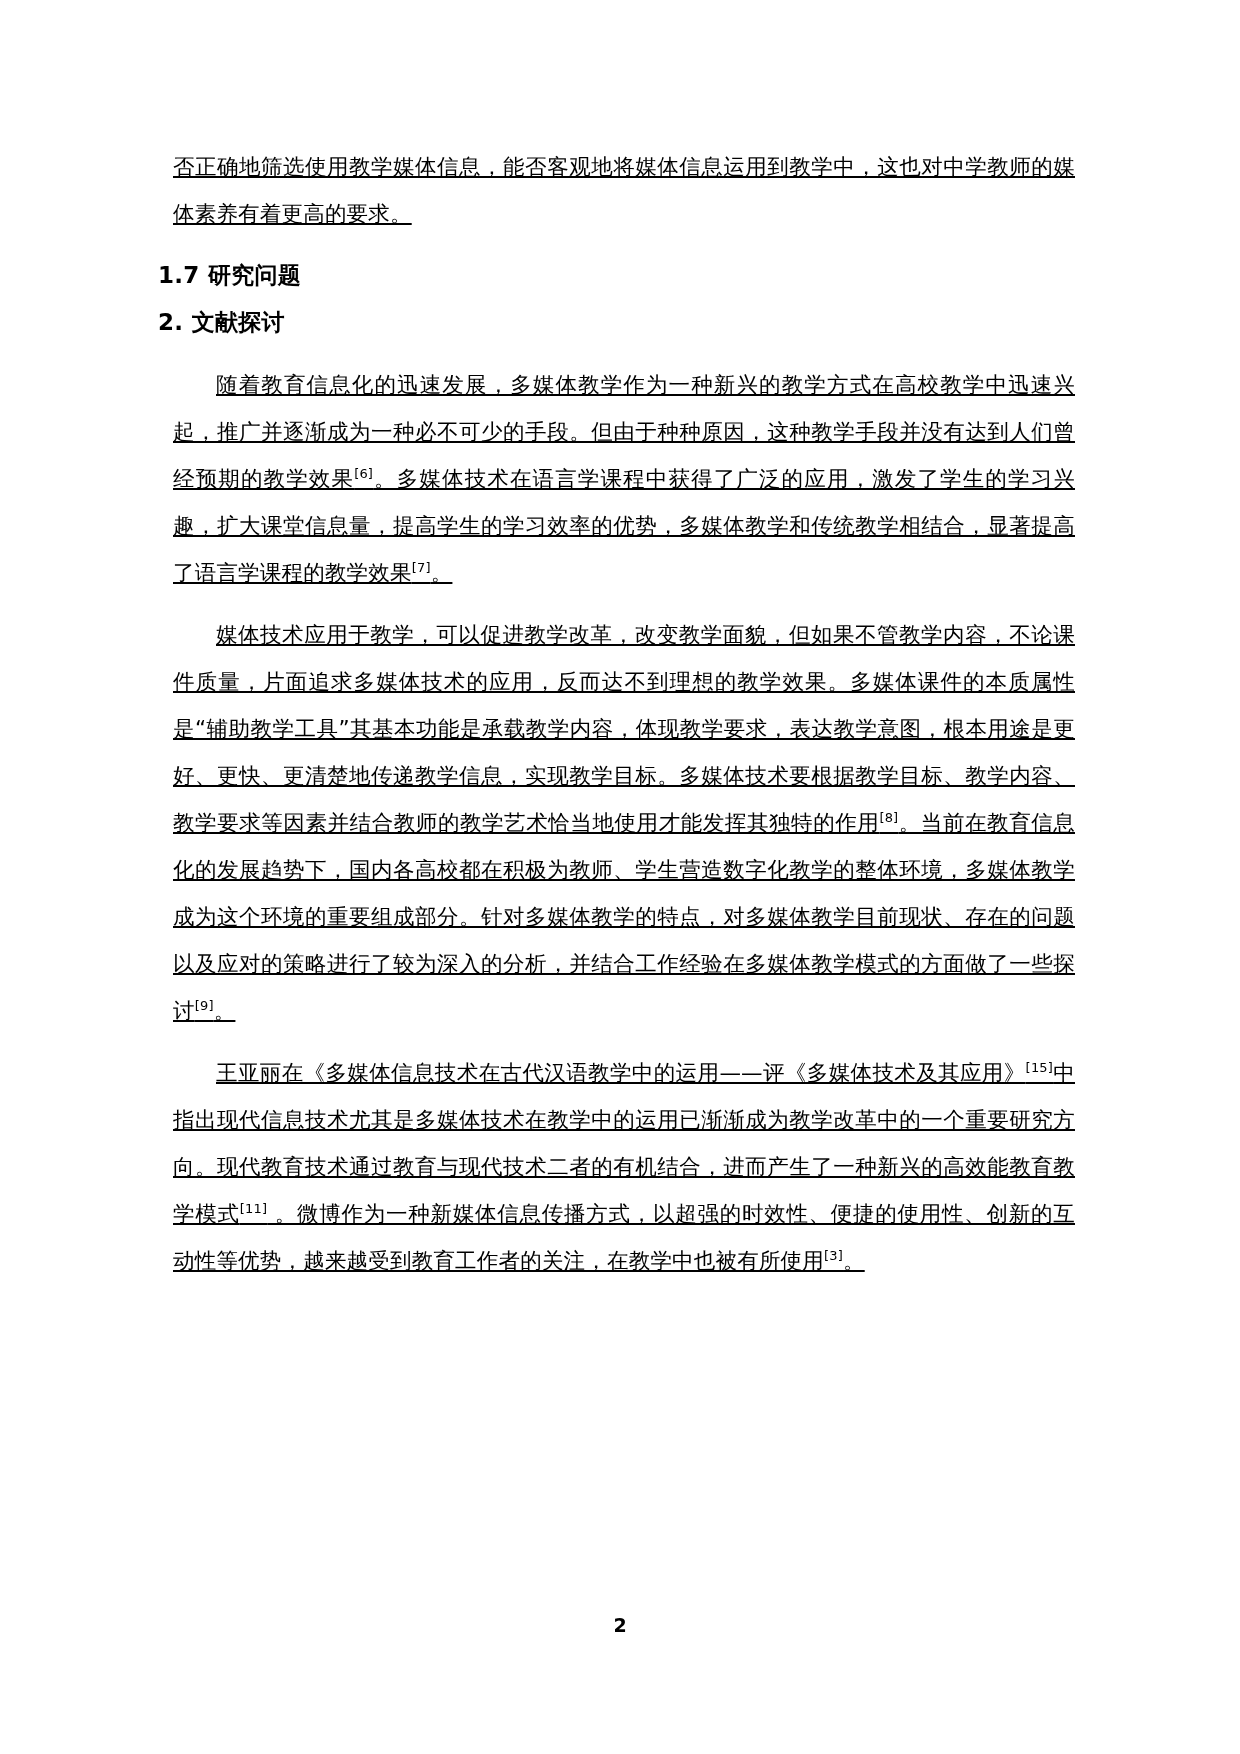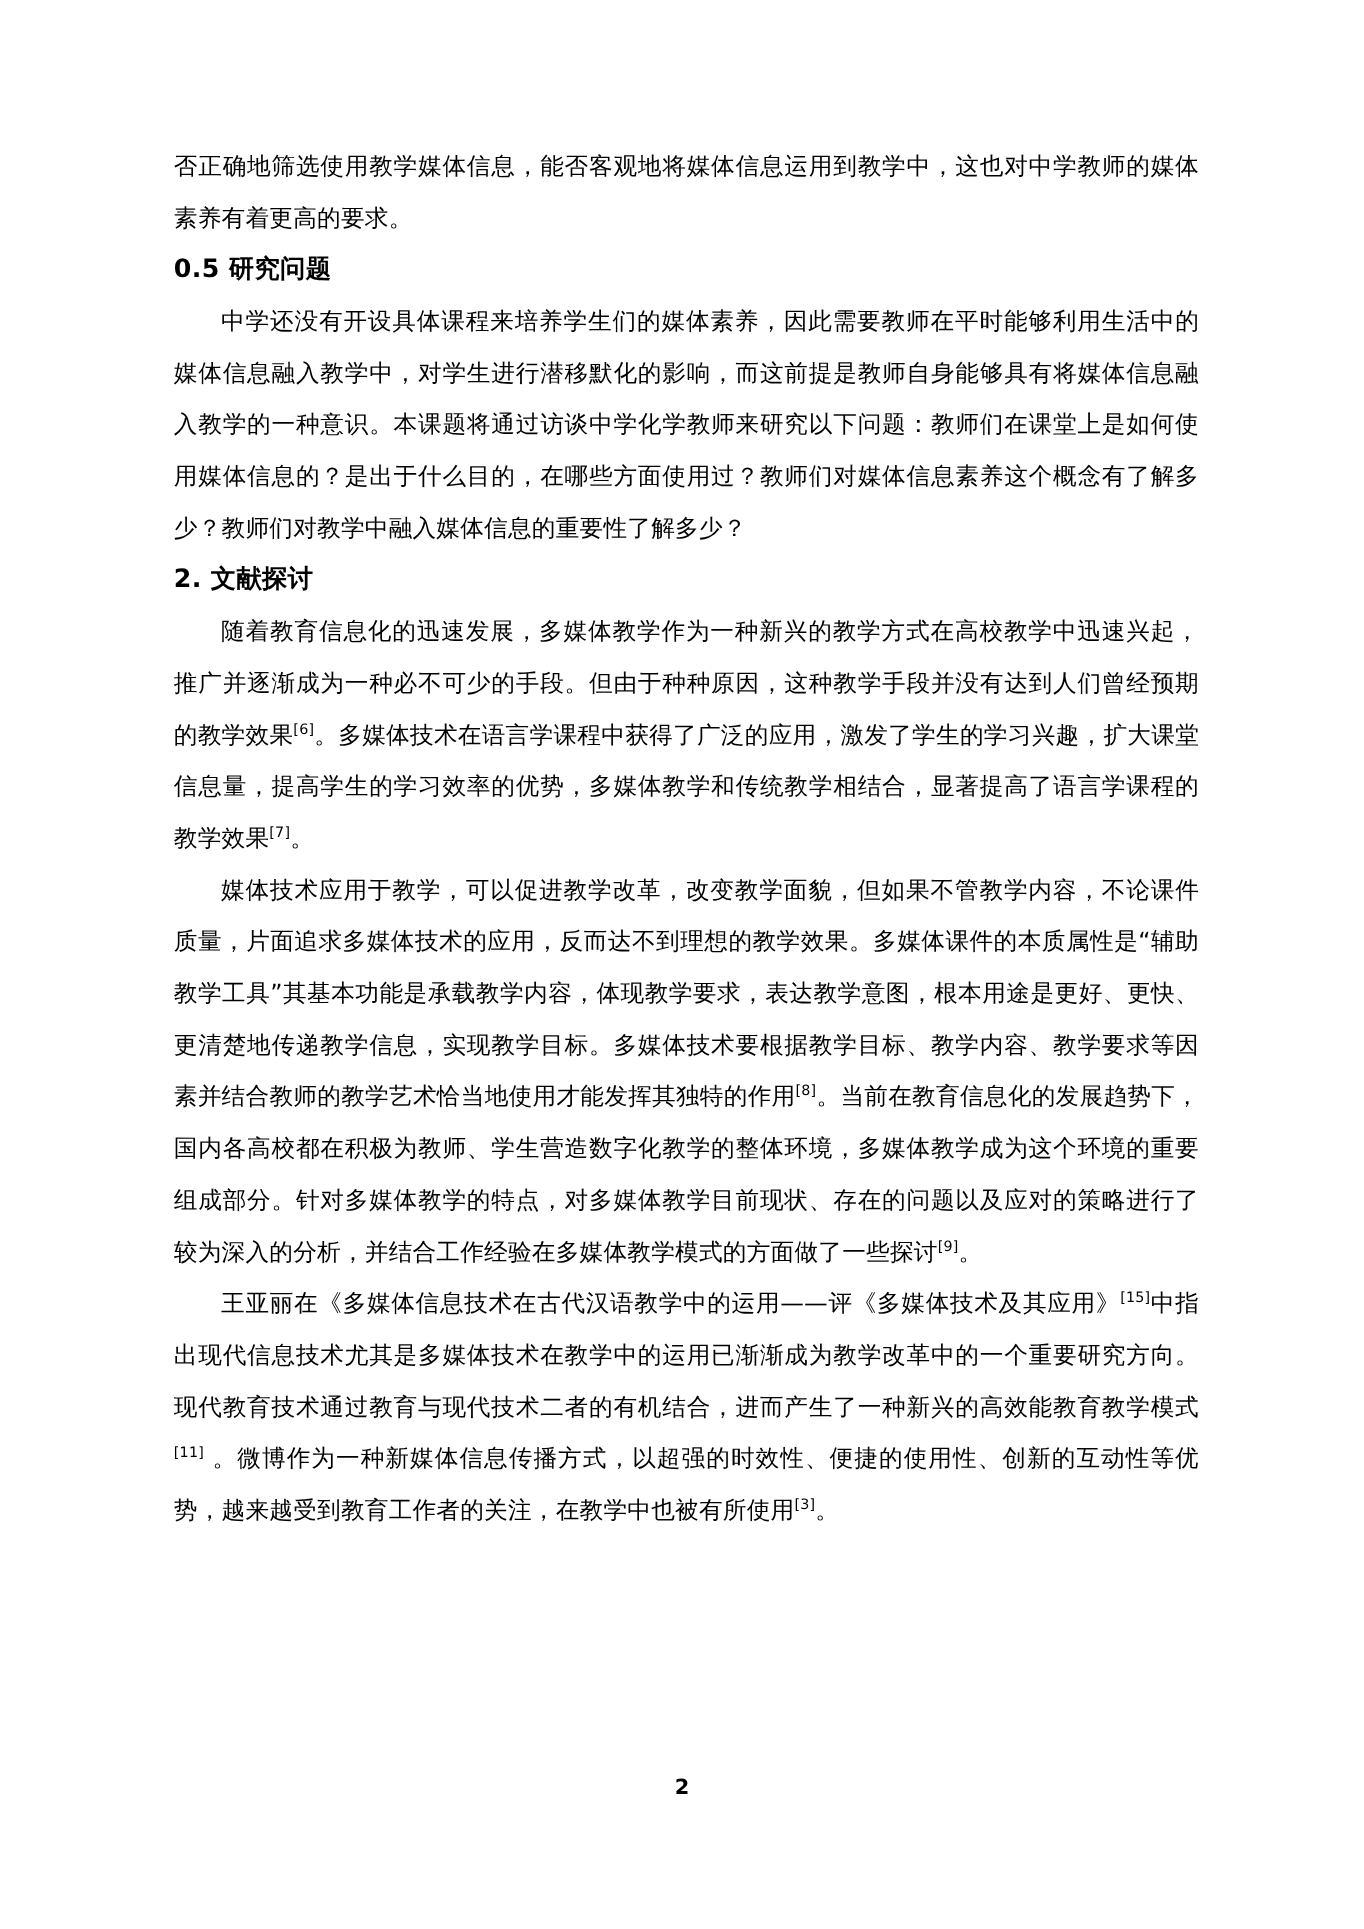--- a/index.html
+++ b/index.html
@@ -16,28 +16,29 @@
     height: 1754px;
     background: #ffffff;
     box-sizing: border-box;
     padding: 128px 150px 0 158px;
     overflow: hidden;
   }
   .content {
     width: 932px;
   }
   p.body-text {
-    margin: 0;
+    margin: 15px;
     font-size: 21.5px;
     line-height: 47px;
     color: #000000;
     text-align: justify;
     text-justify: inter-ideograph;
     letter-spacing: 0.2px;
     font-weight: 500;
+    text-decoration: underline;
   }
   p.indent {
     text-indent: 2em;
   }
   h2.section-heading {
     margin: 0;
     font-size: 23px;
     line-height: 47px;
     font-weight: bold;
     color: #000000;
@@ -62,23 +63,22 @@
   }
 </style>
 </head>
 <body>
 
 <div class="page">
   <div class="content">
 
     <p class="body-text">否正确地筛选使用教学媒体信息，能否客观地将媒体信息运用到教学中，这也对中学教师的媒体素养有着更高的要求。</p>
 
-    <h2 class="section-heading">0.5 研究问题</h2>
+    <h2 class="section-heading">1.7 研究问题</h2>
 
-    <p class="body-text indent">中学还没有开设具体课程来培养学生们的媒体素养，因此需要教师在平时能够利用生活中的媒体信息融入教学中，对学生进行潜移默化的影响，而这前提是教师自身能够具有将媒体信息融入教学的一种意识。本课题将通过访谈中学化学教师来研究以下问题：教师们在课堂上是如何使用媒体信息的？是出于什么目的，在哪些方面使用过？教师们对媒体信息素养这个概念有了解多少？教师们对教学中融入媒体信息的重要性了解多少？</p>
 
     <h2 class="section-heading centered">2. 文献探讨</h2>
 
 
     <p class="body-text indent">随着教育信息化的迅速发展，多媒体教学作为一种新兴的教学方式在高校教学中迅速兴起，推广并逐渐成为一种必不可少的手段。但由于种种原因，这种教学手段并没有达到人们曾经预期的教学效果<span class="sup">[6]</span>。多媒体技术在语言学课程中获得了广泛的应用，激发了学生的学习兴趣，扩大课堂信息量，提高学生的学习效率的优势，多媒体教学和传统教学相结合，显著提高了语言学课程的教学效果<span class="sup">[7]</span>。</p>
 
     <p class="body-text indent">媒体技术应用于教学，可以促进教学改革，改变教学面貌，但如果不管教学内容，不论课件质量，片面追求多媒体技术的应用，反而达不到理想的教学效果。多媒体课件的本质属性是“辅助教学工具”其基本功能是承载教学内容，体现教学要求，表达教学意图，根本用途是更好、更快、更清楚地传递教学信息，实现教学目标。多媒体技术要根据教学目标、教学内容、教学要求等因素并结合教师的教学艺术恰当地使用才能发挥其独特的作用<span class="sup">[8]</span>。当前在教育信息化的发展趋势下，国内各高校都在积极为教师、学生营造数字化教学的整体环境，多媒体教学成为这个环境的重要组成部分。针对多媒体教学的特点，对多媒体教学目前现状、存在的问题以及应对的策略进行了较为深入的分析，并结合工作经验在多媒体教学模式的方面做了一些探讨<span class="sup">[9]</span>。</p>
 
     <p class="body-text indent">王亚丽在《多媒体信息技术在古代汉语教学中的运用——评《多媒体技术及其应用》<span class="sup">[15]</span>中指出现代信息技术尤其是多媒体技术在教学中的运用已渐渐成为教学改革中的一个重要研究方向。现代教育技术通过教育与现代技术二者的有机结合，进而产生了一种新兴的高效能教育教学模式<span class="sup">[11]</span> 。微博作为一种新媒体信息传播方式，以超强的时效性、便捷的使用性、创新的互动性等优势，越来越受到教育工作者的关注，在教学中也被有所使用<span class="sup">[3]</span>。</p>
 

